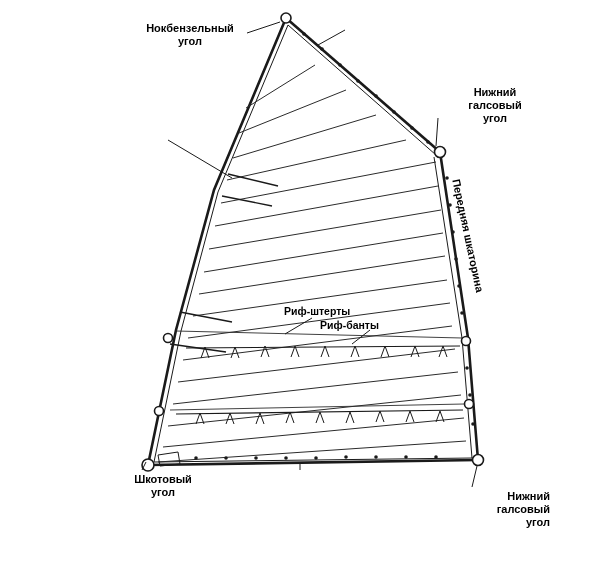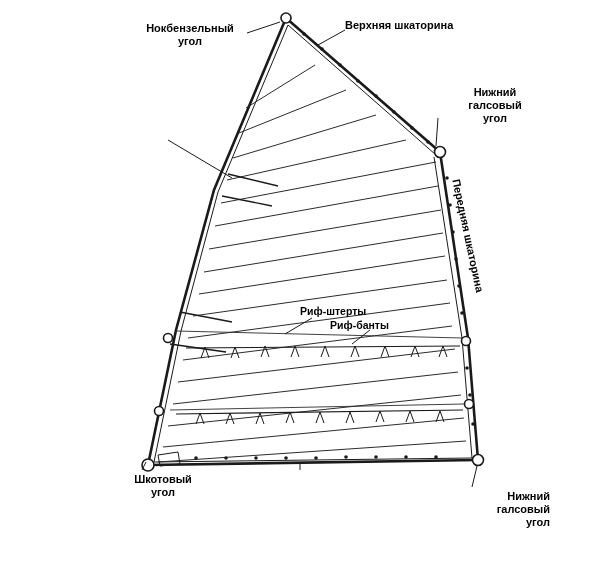--- a/index.html
+++ b/index.html
@@ -50,22 +50,22 @@
     line-height: 13px;
     color: #000;
     white-space: pre-line;
     text-align: center;
     transform-origin: left top;
   }
   #lbl-nok      { left: 130px; top: 22px;  width: 120px; }
   #lbl-verh-shk { left: 345px; top: 19px;  width: 150px; text-align: left; }
   #lbl-verh-gals{ left: 440px; top: 86px;  width: 110px; }
   #lbl-zadn     { left: 100px; top: 107px; width: 110px; }
-  #lbl-rif-sht  { left: 300px; top: 305px; width: 110px; text-align: left;}
-  #lbl-rif-bant { left: 330px; top: 319px; width: 110px; text-align: left;}
+  #lbl-rif-sht  { left: 284px; top: 305px; width: 110px; text-align: left;}
+  #lbl-rif-bant { left: 320px; top: 319px; width: 110px; text-align: left;}
   #lbl-shkot    { left: 108px;  top: 473px; width: 110px; }
   #lbl-nizhn-shk{ left: 235px; top: 473px; width: 160px; }
   #lbl-nizhn-g  { left: 430px; top: 490px; width: 120px; text-align: right; }
   #lbl-peredn   { left: 462px; top: 178px; }
 </style>
 </head>
 <body>
 
 <div id="diagram-root">
 
@@ -204,21 +204,20 @@
       <path d="M312,318 L285,334"></path>
       <path d="M370,330 L352,344"></path>
       <path d="M142,470 L146,462"></path>
       <path d="M300,470 L300,462"></path>
       <path d="M472,487 L477,466"></path>
     </g>
   </svg>
 
   <div class="label" id="lbl-nok">Нокбензельный
 угол</div>
-  <div class="label" id="lbl-verh-shk">Верхняя шкаторина</div>
   <div class="label" id="lbl-verh-gals">Нижний
 галсовый
 угол</div>
   <div class="label small" id="lbl-rif-sht">Риф-штерты</div>
   <div class="label small" id="lbl-rif-bant">Риф-банты</div>
   <div class="label" id="lbl-shkot">Шкотовый
 угол</div>
   <div class="label" id="lbl-nizhn-g">Нижний
 галсовый
 угол</div>

